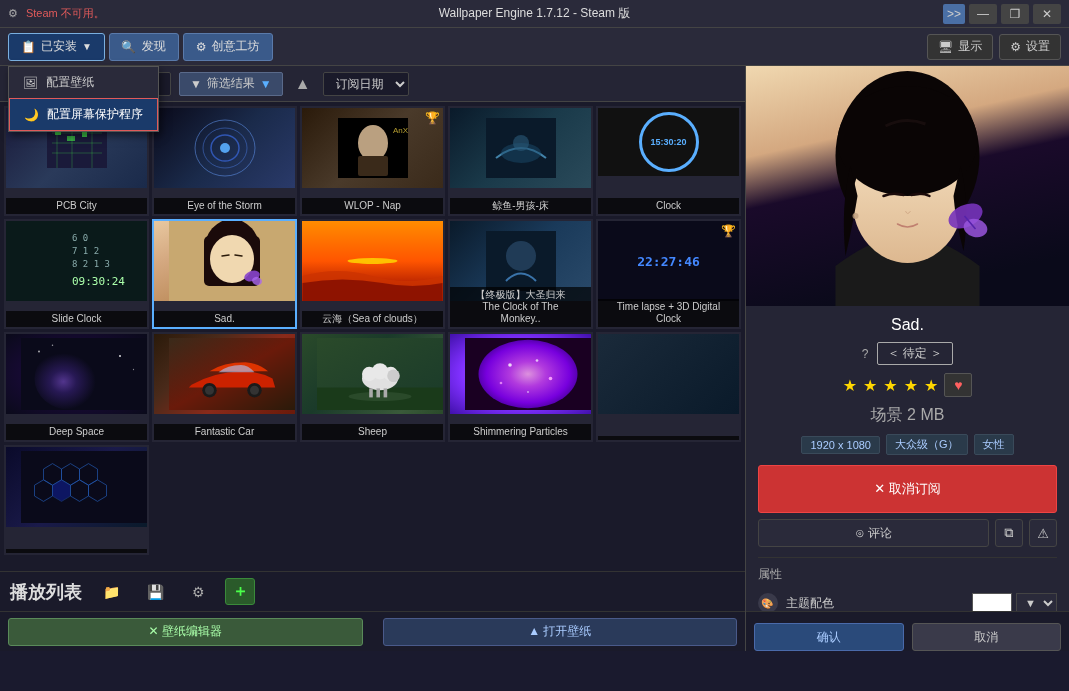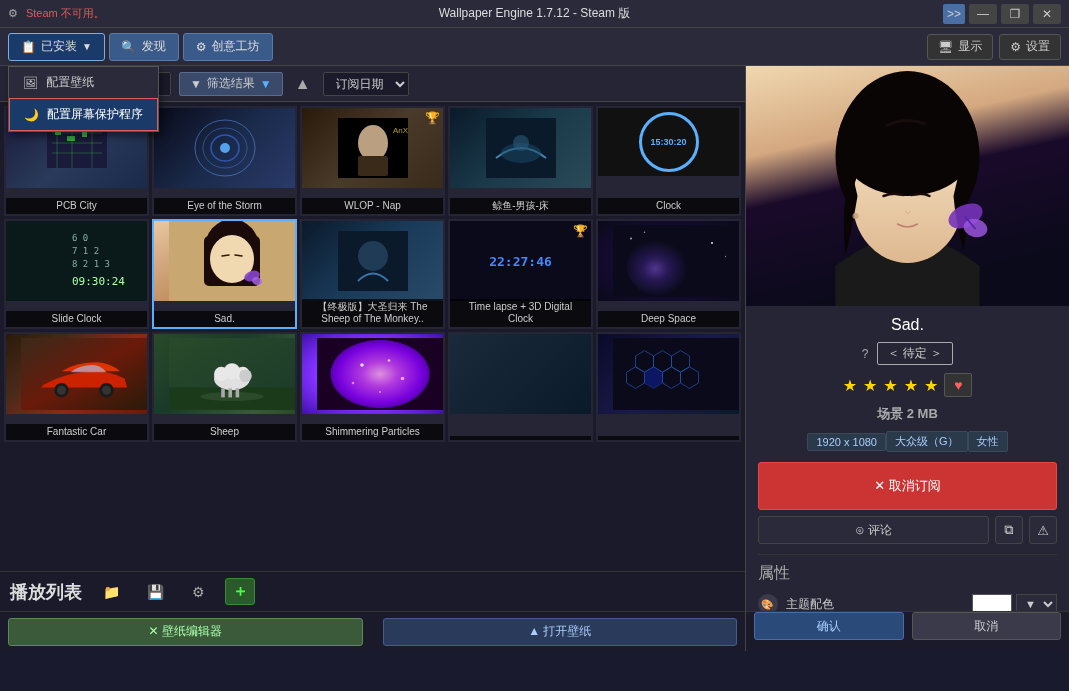--- a/index.html
+++ b/index.html
@@ -227,21 +227,21 @@
       width: 100%;
       height: 80px;
       object-fit: cover;
       display: block;
       padding-left: 15px;
     }
     .grid-item .label {
       font-size: 10px;
       color: #ccc;
       text-align: center;
-      padding: 2px 6px;
+      padding: 2px 18px;
       line-height: 1.2;
       background: rgba(0,0,0,0.7);
       position: absolute;
       bottom: 0;
       width: 100%;
     }
     .grid-item .trophy {
       position: absolute;
       top: 3px;
       right: 3px;
@@ -439,28 +439,28 @@
       cursor: pointer;
       border-radius: 2px;
       font-size: 14px;
       display: flex;
       align-items: center;
       justify-content: center;
     }
     .scene-info {
       text-align: center;
       color: #aaa;
-      font-size: 13px;
+      font-size: 16px;
       margin-bottom: 8px;
-      font-weight: bold;
     }
     .tags-row {
       display: flex;
       align-items: center;
       justify-content: center;
+      gap: 6px;
       margin-bottom: 10px;
       flex-wrap: wrap;
     }
     .tag {
       background: #2a3a4a;
       border: 1px solid #3a4a5a;
       color: #aaccff;
       padding: 2px 8px;
       font-size: 11px;
       border-radius: 2px;
@@ -513,21 +513,21 @@
       display: flex;
       align-items: center;
       justify-content: center;
     }
     .properties-section {
       border-top: 1px solid #333;
       padding-top: 8px;
     }
     .properties-title {
       color: #aaa;
-      font-size: 16px;
+      font-size: 12px;
       margin-bottom: 6px;
     }
     .property-row {
       display: flex;
       align-items: center;
       gap: 8px;
       padding: 4px 0;
     }
     .property-icon {
       width: 20px;
@@ -560,21 +560,21 @@
       padding: 0 4px;
       cursor: pointer;
       height: 20px;
     }
 
     
     .right-bottom-bar {
       height: 40px;
       background: #1a1a2a;
       display: flex;
-      align-items: flex-start;
+      align-items: flex-end;
       padding: 0 8px;
       gap: 8px;
       border-top: 1px solid #333;
     }
     .right-bottom-btn {
       flex: 1;
       height: 28px;
       border: none;
       cursor: pointer;
       font-size: 12px;
@@ -779,32 +779,52 @@
             <line x1="60" y1="35" x2="67" y2="34" stroke="#2a1a0a" stroke-width="1.5" stroke-linecap="round"></line>
             <line x1="73" y1="34" x2="80" y2="35" stroke="#2a1a0a" stroke-width="1.5" stroke-linecap="round"></line>
 
             <ellipse cx="90" cy="55" rx="8" ry="5" fill="#8844cc" opacity="0.9" transform="rotate(-20 90 55)"></ellipse>
             <ellipse cx="95" cy="60" rx="5" ry="4" fill="#aa66ee" opacity="0.8" transform="rotate(20 95 60)"></ellipse>
           </svg>
         </div>
         <div class="label">Sad.</div>
       </div>
 
+      <div class="grid-item">
+        <div class="thumb thumb-sea" style="height:80px; background:linear-gradient(180deg,#ff8c00,#ff5500,#cc3300); position:relative;">
+          <div style="position:absolute;inset:0;">
+            <svg width="100%" height="80" viewBox="0 0 140 80">
+              <defs>
+                <linearGradient id="skyGrad" x1="0" y1="0" x2="0" y2="1">
+                  <stop offset="0%" stop-color="#ff8c00"></stop>
+                  <stop offset="50%" stop-color="#ff5500"></stop>
+                  <stop offset="100%" stop-color="#880000"></stop>
+                </linearGradient>
+              </defs>
+              <rect width="140" height="80" fill="url(#skyGrad)"></rect>
+              <ellipse cx="70" cy="40" rx="25" ry="3" fill="#ffdd00" opacity="0.8"></ellipse>
+              <path d="M0 55 Q35 45 70 55 Q105 65 140 55 L140 80 L0 80Z" fill="#cc3300" opacity="0.8"></path>
+              <path d="M0 62 Q40 55 80 62 Q110 68 140 62 L140 80 L0 80Z" fill="#881100" opacity="0.9"></path>
+            </svg>
+          </div>
+        </div>
+        <div class="label">云海（Sea of clouds）</div>
+      </div>
 
       <div class="grid-item">
         <div class="thumb thumb-monkey" style="height:80px; background:linear-gradient(135deg,#0a1a2a,#1a3a5a,#2a4a6a); position:relative;">
           <div style="position:absolute;inset:0;display:flex;align-items:center;justify-content:center;">
             <svg width="70" height="60" viewBox="0 0 70 60">
               <rect width="70" height="60" fill="#0a1a2a"></rect>
               <circle cx="35" cy="25" r="15" fill="#2a4a6a" opacity="0.7"></circle>
               <path d="M20 50 Q35 35 50 50" fill="none" stroke="#5aafff" stroke-width="2" opacity="0.6"></path>
             </svg>
           </div>
         </div>
-        <div class="label">【终极版】大圣归来 The Sheep of The Monkey..</div>
+        <div class="label">【终极版】大圣归来 The Clock of The Monkey..</div>
       </div>
 
 
       <div class="grid-item">
         <div class="digital-clock-thumb">
           <span class="digital-text">22:27:46</span>
         </div>
         <div class="label">Time lapse + 3D Digital Clock</div>
         <div class="trophy">🏆</div>
       </div>

